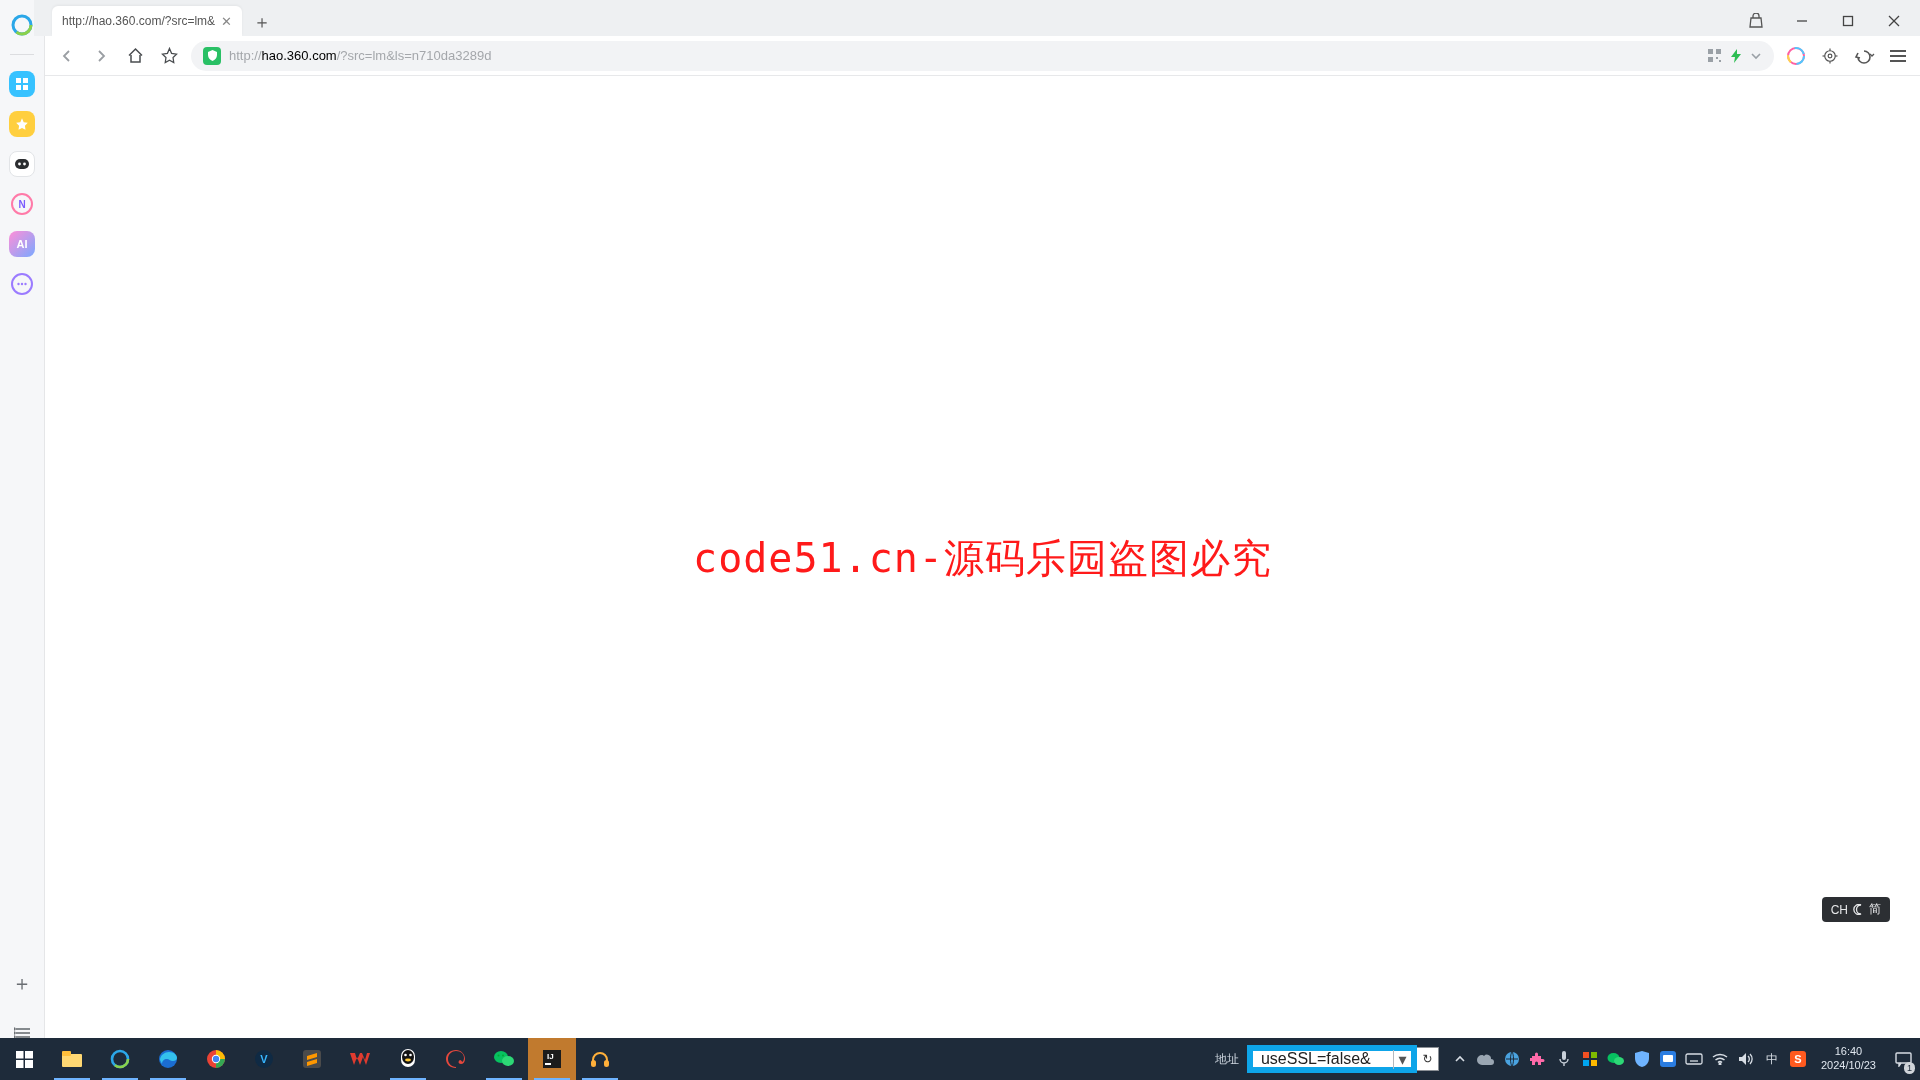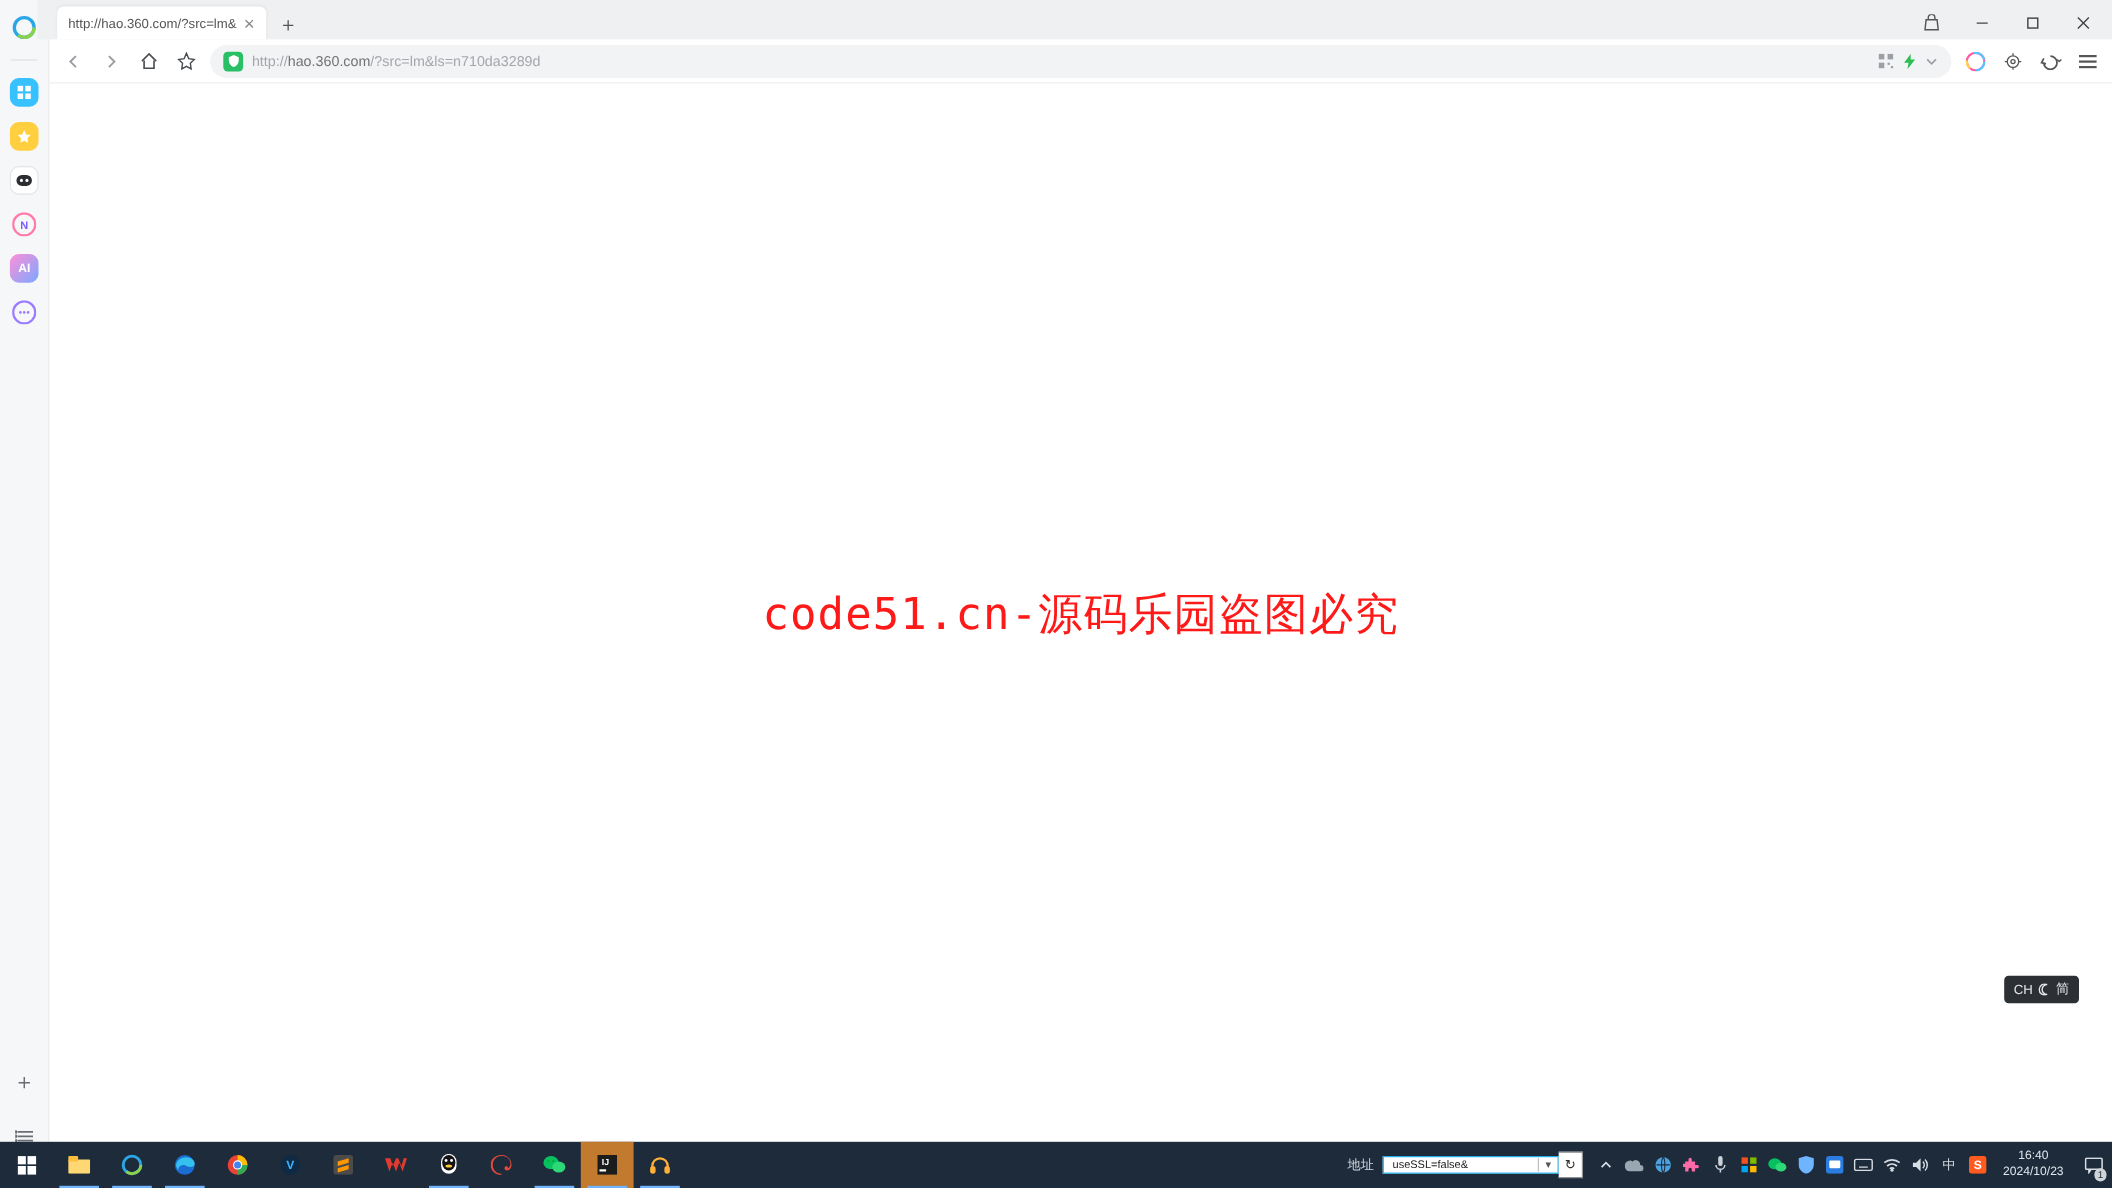--- a/index.html
+++ b/index.html
@@ -20,42 +20,42 @@
 .wc{width:36px;height:30px;display:flex;align-items:center;justify-content:center;color:#444;cursor:pointer;font-size:13px;}
 
 
 .addrrow{position:absolute;left:45px;top:36px;right:0;height:40px;background:#fff;border-bottom:1px solid #e7e8ea;display:flex;align-items:center;padding:0 10px;gap:10px;}
 .nav-btn{width:24px;height:24px;display:flex;align-items:center;justify-content:center;color:#9a9ea3;cursor:pointer;}
 .nav-btn.enabled{color:#4a4d50;}
 .addrbox{flex:1;height:30px;background:#f2f3f5;border-radius:15px;display:flex;align-items:center;padding:0 12px;gap:8px;font-size:13px;color:#666;}
 .shield{width:18px;height:18px;border-radius:4px;background:#29c065;display:flex;align-items:center;justify-content:center;}
 .addr-url{flex:1;white-space:nowrap;overflow:hidden;}
 .addr-url .dim{color:#a4a7ab;}
-.addr-url .host{color:#737373;}
+.addr-url .host{color:#000000;}
 .mini-ico{color:#9aa0a6;font-size:14px;cursor:pointer;}
 .searchbox{width:310px;height:30px;background:#f2f3f5;border-radius:15px;display:flex;align-items:center;padding:0 14px;gap:8px;color:#9aa0a6;font-size:13px;}
 .rtico{width:24px;height:24px;display:flex;align-items:center;justify-content:center;cursor:pointer;color:#555;}
 .menu3{display:flex;flex-direction:column;gap:3px;}
 .menu3 span{width:16px;height:2px;background:#555;display:block;}
 
 
 .page{position:absolute;left:45px;top:76px;right:0;bottom:18px;background:#fff;}
 .watermark{position:absolute;left:50%;top:50%;transform:translate(-50%,-70%);font-family:"SimSun","宋体",monospace;font-size:40px;color:#ff1a1a;letter-spacing:1px;white-space:nowrap;}
 
 
-.ime-pill{position:absolute;right:30px;bottom:150px;background:#2c2f33;color:#e6e7e9;font-size:12px;padding:4px 9px;border-radius:4px;display:flex;align-items:center;gap:5px;}
+.ime-pill{position:absolute;right:30px;bottom:140px;background:#2c2f33;color:#e6e7e9;font-size:12px;padding:4px 9px;border-radius:4px;display:flex;align-items:center;gap:5px;}
 
 
 .taskbar{position:absolute;left:0;right:0;bottom:0;height:42px;background:#1e2b3a;display:flex;align-items:center;}
 .tb-left{display:flex;align-items:center;height:100%;}
 .tb-btn{width:48px;height:42px;display:flex;align-items:center;justify-content:center;color:#d7dde4;cursor:pointer;position:relative;}
 .tb-btn.active::after{content:"";position:absolute;bottom:0;left:6px;right:6px;height:2px;background:#6fb4ff;}
 .tb-right{margin-left:auto;display:flex;align-items:center;height:100%;gap:0;}
 .tray-lbl{color:#cfd7e0;font-size:12px;padding:0 8px;text-align:center;}
-.tray-combo{height:16px;background:#fff;display:flex;align-items:center;font-size:10px;color:#222;border:1px solid #0ea5e9;}
+.tray-combo{height:28px;background:#fff;display:flex;align-items:center;font-size:16px;color:#222;border:6px solid #0ea5e9;}
 .tray-combo .cv{padding:0 8px;min-width:140px;}
 .tray-combo .cd{width:18px;text-align:center;border-left:1px solid #b4b8bd;color:#555;}
 .tray-ref{width:22px;height:24px;border:1px solid #8a8f95;border-left:none;background:#fff;display:flex;align-items:center;justify-content:center;color:#333;font-size:12px;cursor:pointer;}
 .tray-ico{width:26px;height:42px;display:flex;align-items:center;justify-content:center;color:#d7dde4;font-size:13px;cursor:pointer;}
 .clock{color:#dfe6ee;font-size:11px;text-align:center;line-height:1.25;padding:0 10px;}
 .notif{width:34px;height:42px;display:flex;align-items:center;justify-content:center;color:#d7dde4;cursor:pointer;position:relative;}
 .notif .bd{position:absolute;right:5px;bottom:6px;background:#d0d4d9;color:#1e2b3a;font-size:9px;border-radius:7px;padding:0 3px;line-height:12px;}
 
 
 svg{display:block;}

